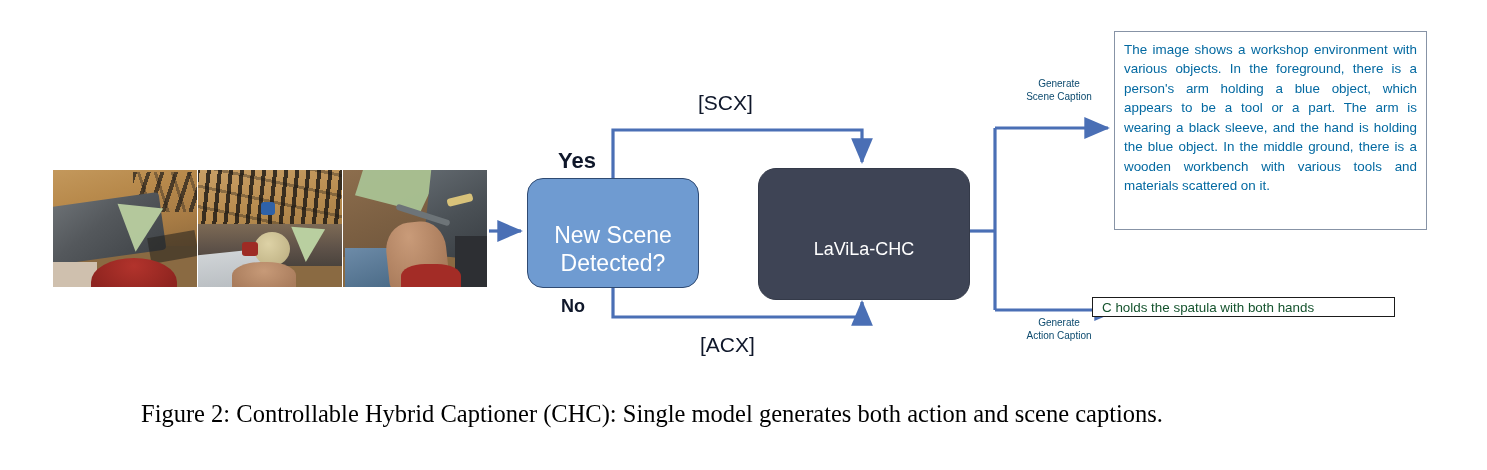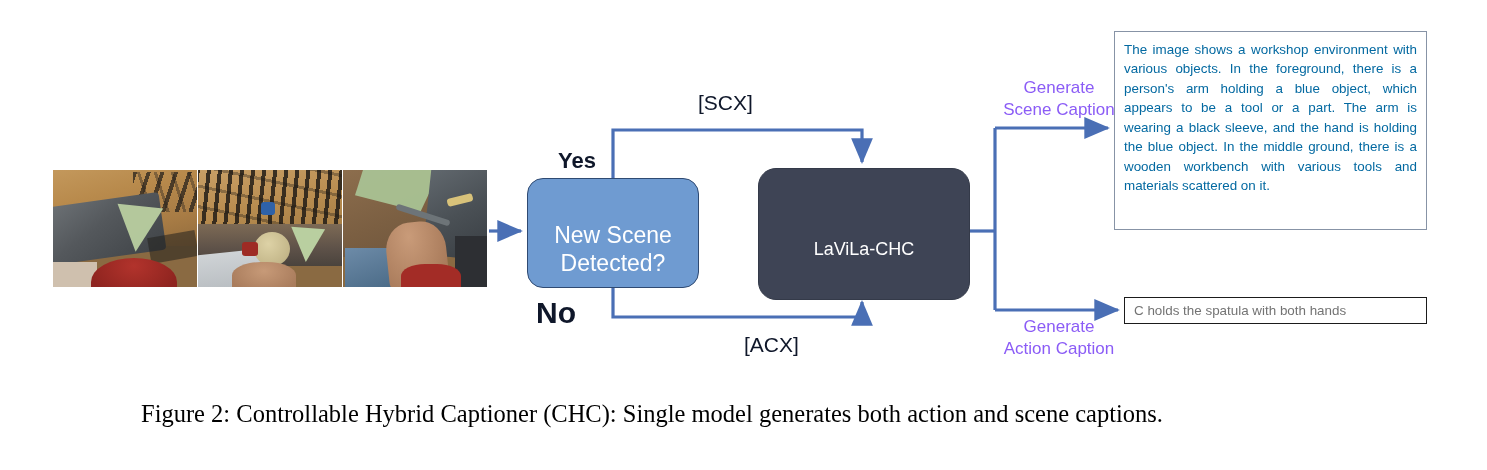--- a/index.html
+++ b/index.html
@@ -222,50 +222,50 @@
     width: 313px;
     height: 199px;
     border: 1.5px solid #8793a6;
     padding: 8px 9px 6px 9px;
     font-size: 13.4px;
     line-height: 1.45;
     text-align: justify;
     color: #0369a1;
   }
   .box-action {
-    left: 1124px;
+    left: 1092px;
     top: 297px;
     width: 303px;
-    height: 27px;
+    height: 20px;
     border: 1.4px solid #1b1b1b;
     display: flex;
     align-items: center;
     padding-left: 9px;
     font-size: 13.4px;
-    color: #737373;
+    color: #14532d;
   }
 
   
   .edge-label {
     position: absolute;
     font-size: 21px;
     color: #0f172a;
     white-space: nowrap;
   }
   .lbl-yes  { left: 558px; top: 148px; font-weight: bold; font-size: 22px; }
-  .lbl-no   { left: 536px; top: 296px; font-weight: bold; font-size: 30px; }
+  .lbl-no   { left: 561px; top: 296px; font-weight: bold; font-size: 18px; }
   .lbl-scx  { left: 698px; top: 91px; }
-  .lbl-acx  { left: 700px; top: 333px; margin-left: 44px; }
+  .lbl-acx  { left: 700px; top: 333px; }
 
   .edge-label-small {
     position: absolute;
-    font-size: 17px;
+    font-size: 10px;
     line-height: 1.3;
     text-align: center;
-    color: #8b5cf6;
+    color: #0c4a6e;
     white-space: pre-line;
   }
   .lbl-gen-scene  { left: 1000px; top: 77px;  width: 118px; }
   .lbl-gen-action { left: 998px;  top: 316px; width: 122px; }
 
   
   .fig-caption {
     position: absolute;
     left: 0;
     top: 400px;

